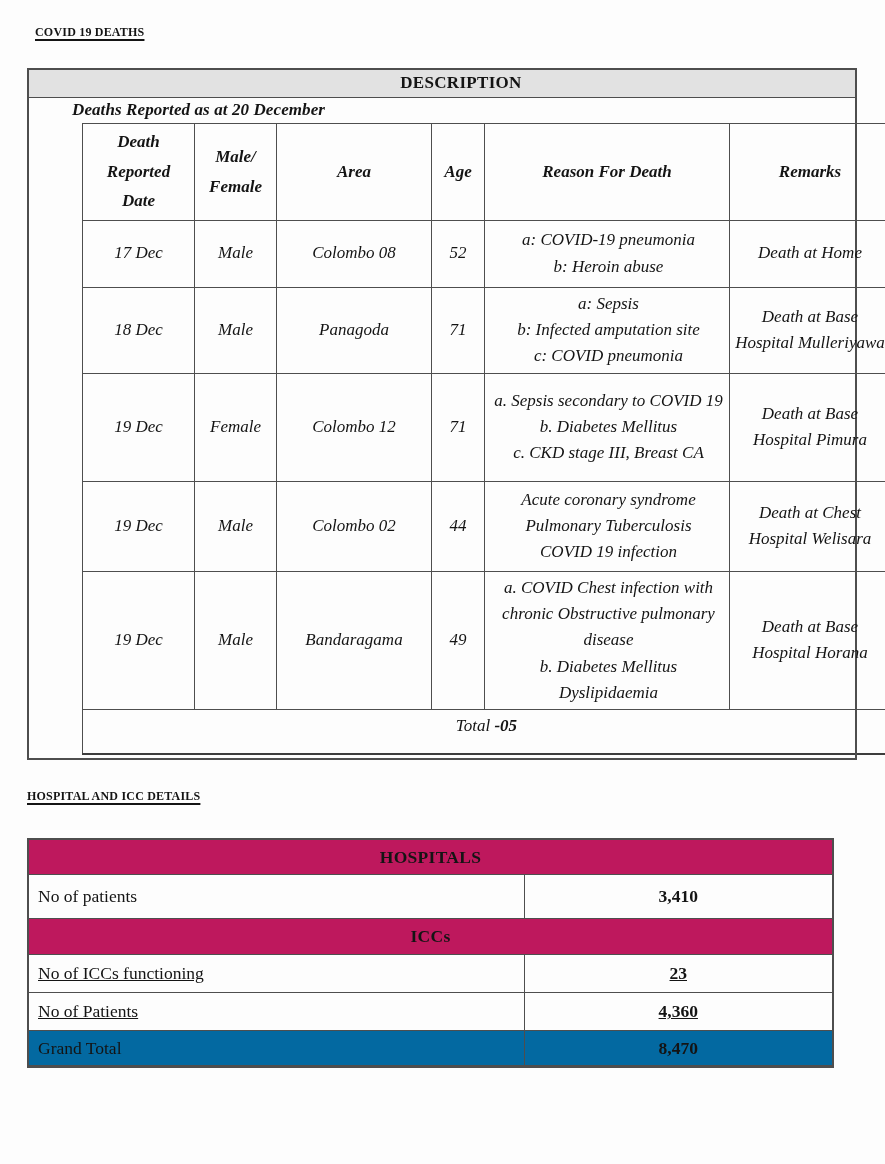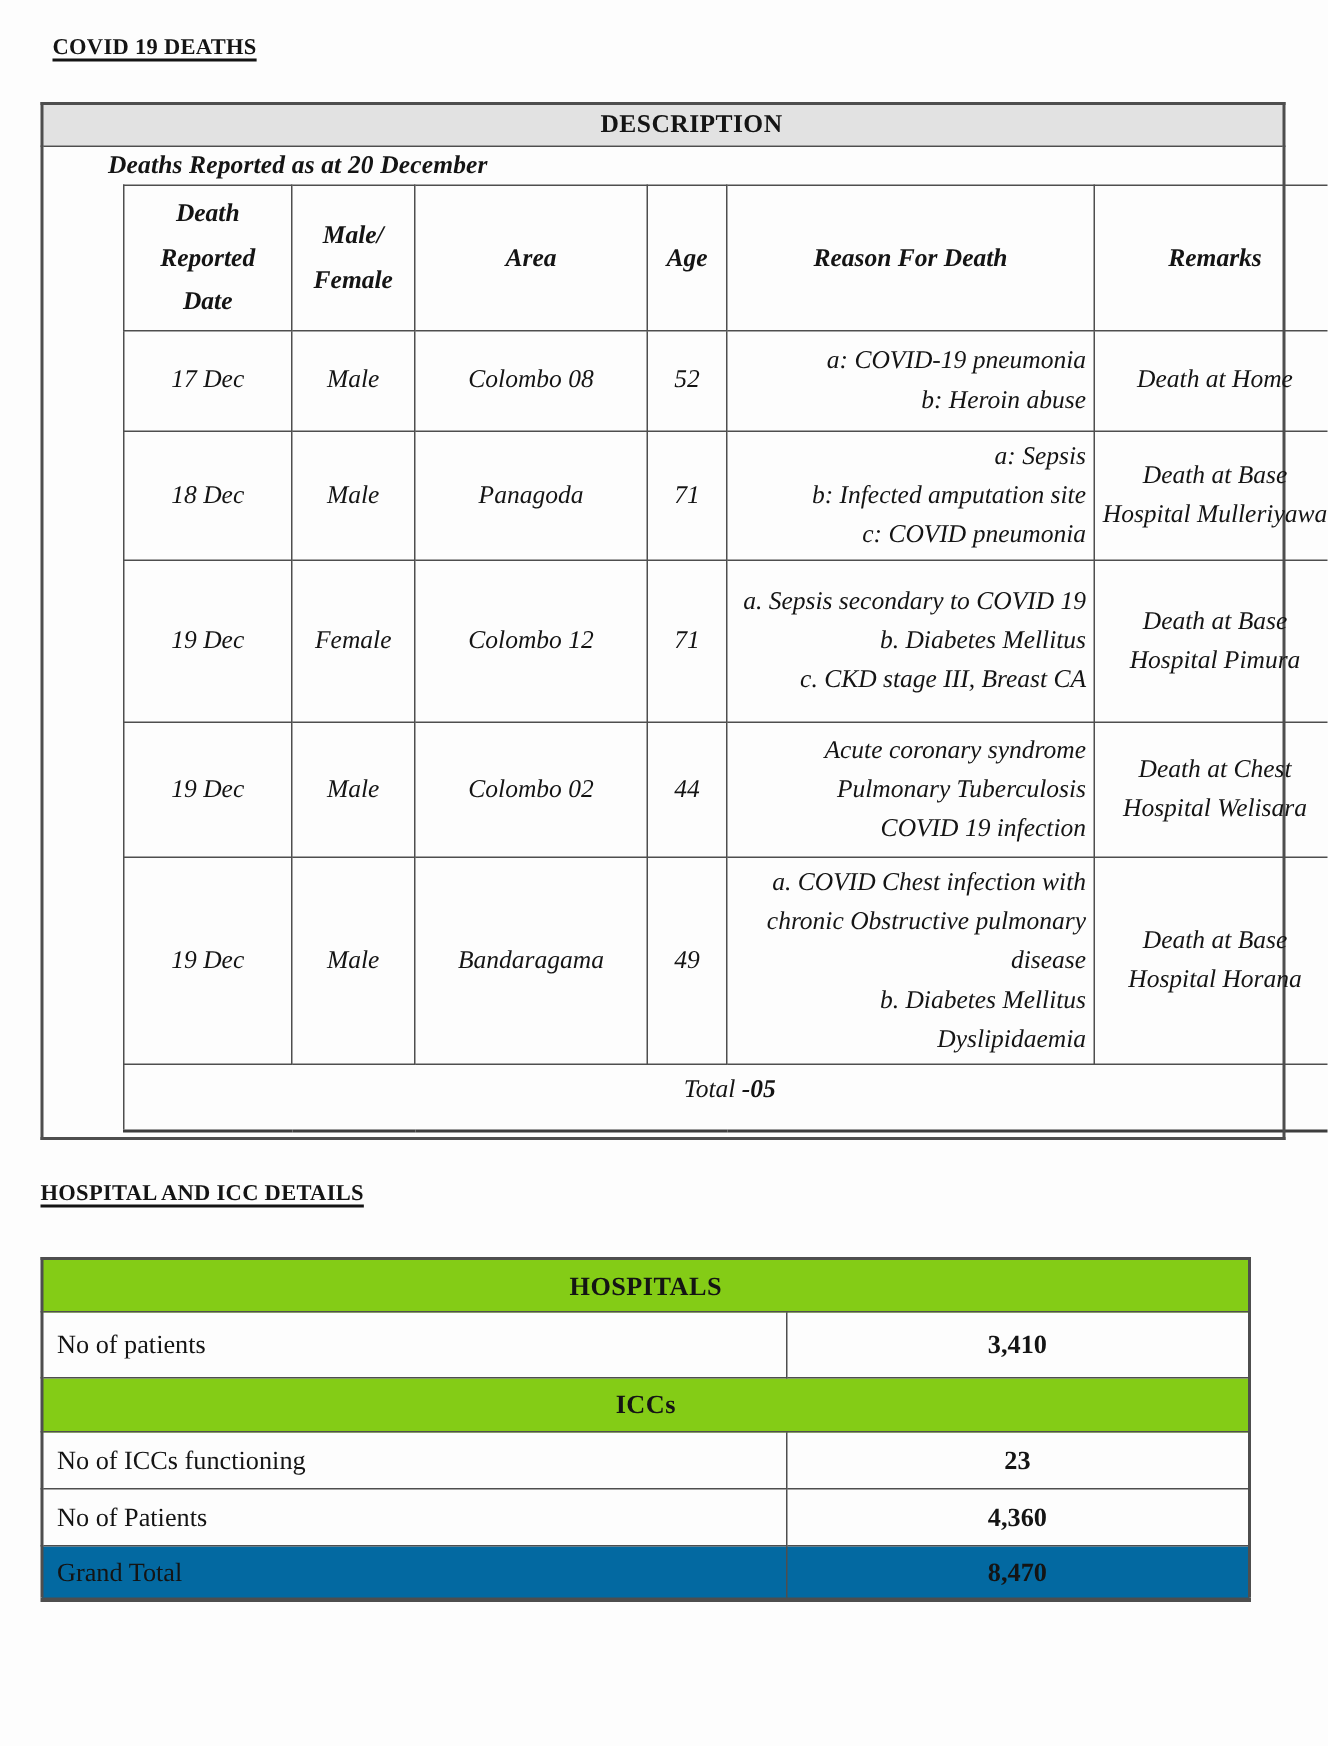--- a/index.html
+++ b/index.html
@@ -5,21 +5,21 @@
   * { margin:0; padding:0; box-sizing:border-box; }
   html,body { background:#fdfdfd; }
   body {
     width:885px; height:1164px;
     font-family:"Liberation Serif","DejaVu Serif",serif;
     color:#141414;
     position:relative;
     overflow:hidden;
   }
   .doc-title {
-    font-size:15px; font-weight:bold;
+    font-size:12px; font-weight:bold;
     text-decoration:underline;
     text-decoration-thickness:2px;
     text-underline-offset:3px;
     letter-spacing:.2px;
     line-height:24px;
   }
   #title-deaths   { margin:20px 0 0 35px; }
   #title-hospital { margin:24px 0 0 27px; }
 
   table { border-collapse:collapse; table-layout:fixed; }
@@ -38,44 +38,44 @@
   }
 
   
   .inner { margin-left:15px; width:808px; border:1px solid #4e4e4e; }
   .inner th, .inner td {
     border:1px solid #4e4e4e; font-size:17px;
     vertical-align:middle; text-align:center;
   }
   .inner th { font-weight:bold; height:97px; line-height:1.75; padding:0 6px; }
   .inner td { line-height:1.55; padding:3px 5px; }
-  .inner td.reason { text-align:right; padding-left:8px; }
+  .inner td.reason { text-align:center; padding-left:8px; }
   .inner tr.r1 { height:67px; }
   .inner tr.r2 { height:80px; }
   .inner tr.r3 { height:108px; }
   .inner tr.r4 { height:90px; }
   .inner tr.r5 { height:135px; }
   .total-cell {
     vertical-align:top !important; text-align:center;
     height:44px; padding-top:2px;
     border-bottom:2px solid #3d3d3d !important;
   }
   .bold { font-weight:bold; }
 
   
   .t2 { margin:30px 0 0 27px; width:805px; border:2px solid #4e4e4e; border-bottom-width:3px; }
   .t2 td { border:1px solid #4e4e4e; font-size:17.5px; }
   .t2 .sec-header {
-    background:#84cc16; font-weight:bold; text-align:center;
+    background:#be185d; font-weight:bold; text-align:center;
     height:36px; letter-spacing:.3px;
   }
   .t2 .label { padding-left:9px; }
   .t2 .value { text-align:center; font-weight:bold; }
   .t2 tr.h-row { height:44px; }
-  .t2 tr.i-row { height:38px; }
+  .t2 tr.i-row { height:38px;text-decoration:underline; }
   .t2 tr.grand-row { height:36px; background:#0369a1; }
 </style>
 </head>
 <body>
 
 <div class="doc-title" id="title-deaths">COVID 19 DEATHS</div>
 
 <table class="t1">
   <tbody>
     <tr>

